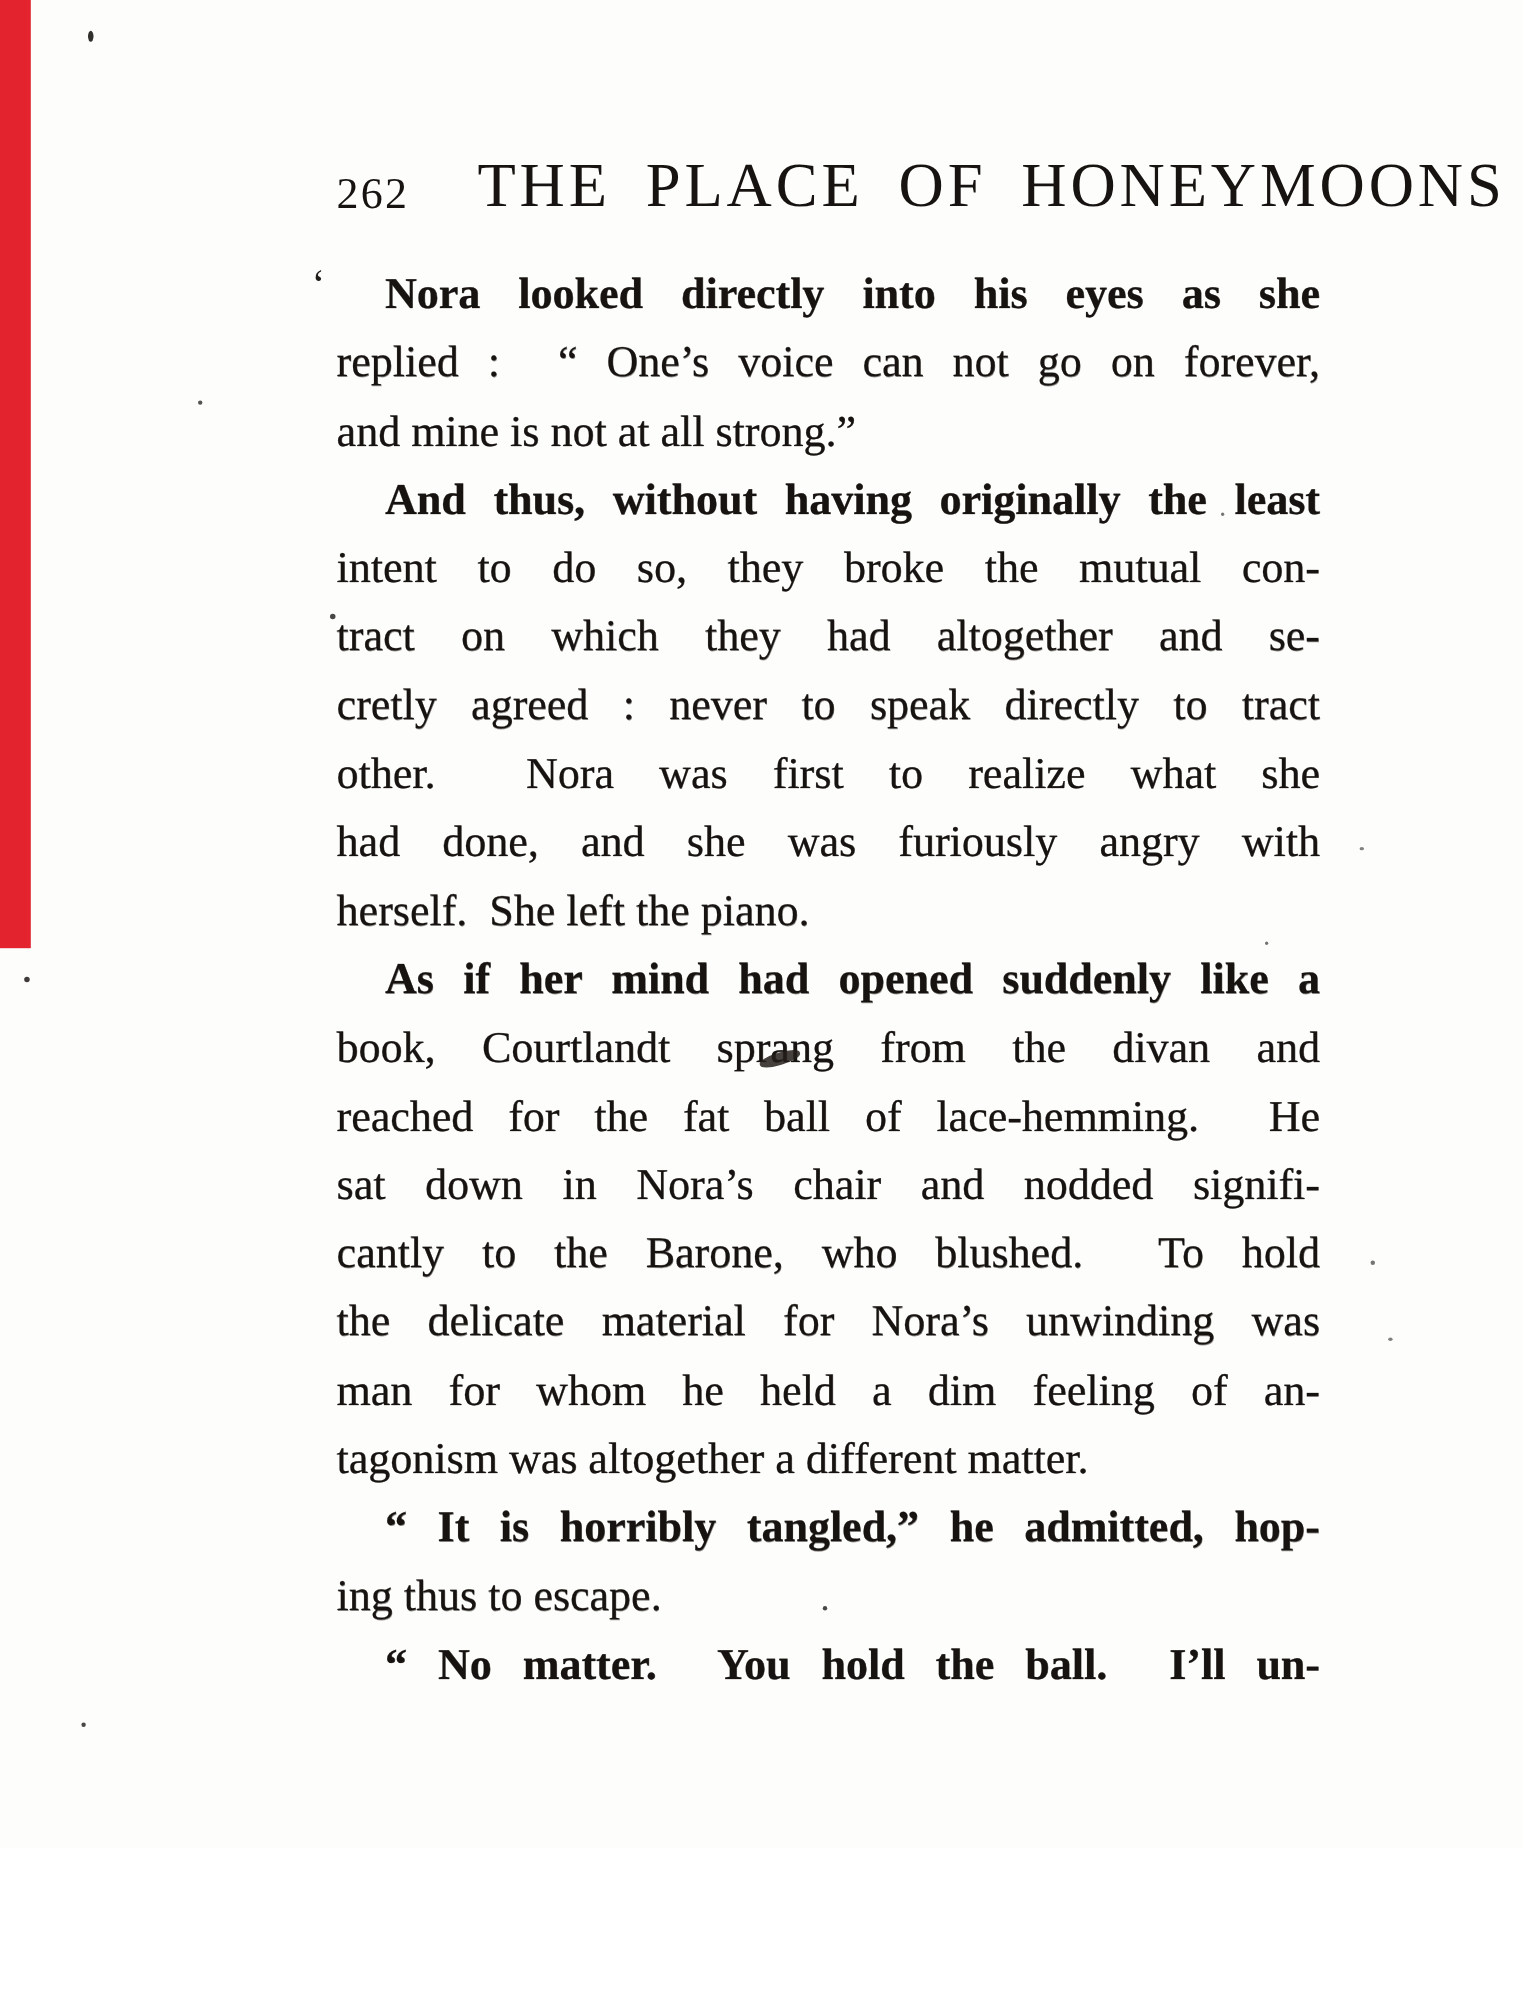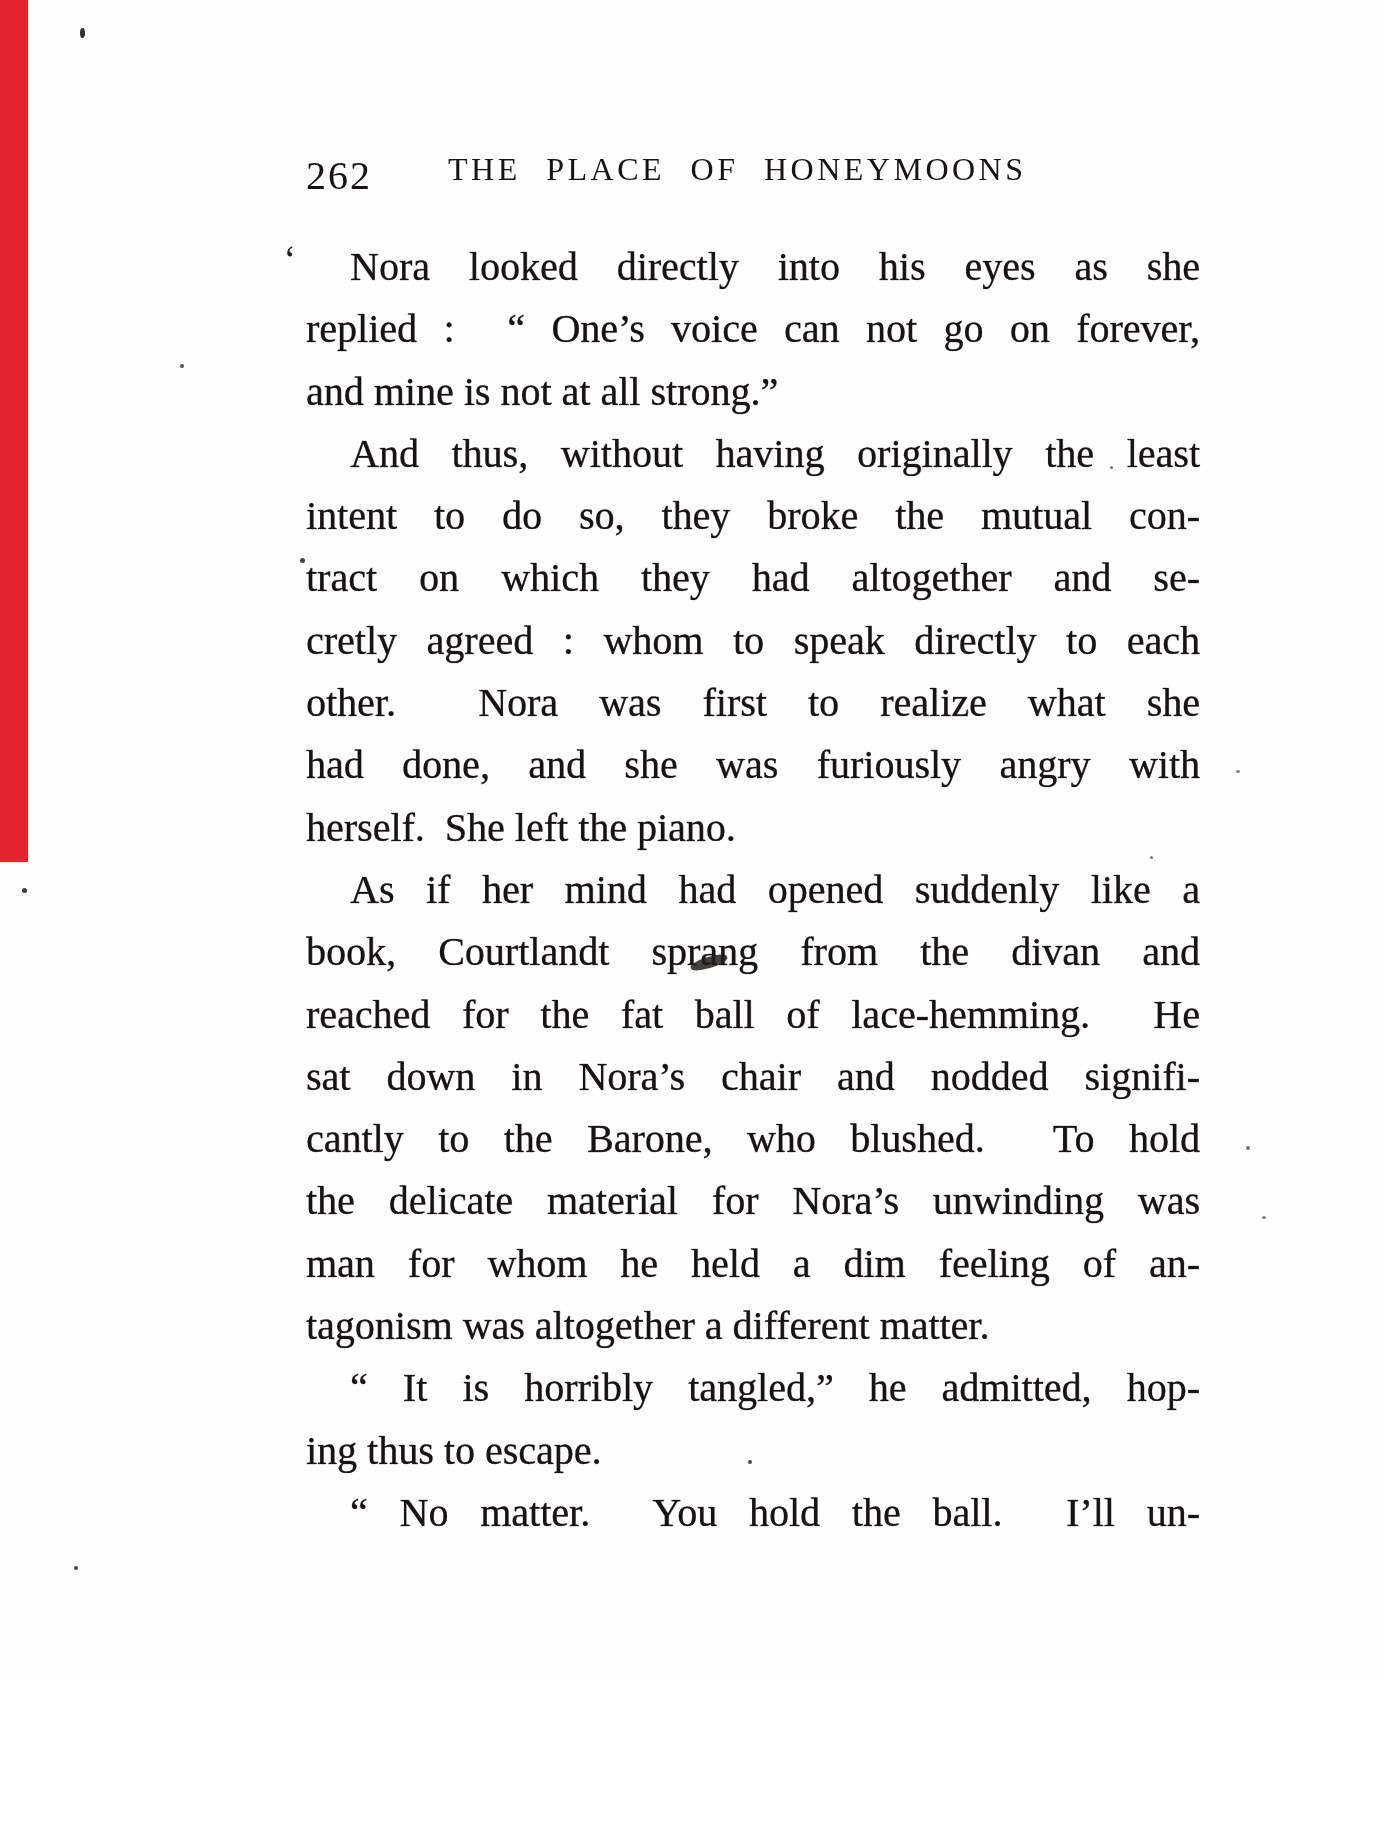--- a/index.html
+++ b/index.html
@@ -11,33 +11,33 @@
   
   .bar{position:absolute;background:#e3232e;}
   .bar-left{left:0;top:0;width:28px;height:862px;}
   .bar-bottom{left:0;top:1792px;width:692px;height:36px;}
   
   .folio{
     position:absolute;left:306px;top:154px;
     font-size:40px;letter-spacing:2px;line-height:44px;
   }
   .head-title{
-    position:absolute;left:448px;top:144px;
-    font-size:32px;letter-spacing:3.5px;word-spacing:14px;line-height:50px;
+    position:absolute;left:434px;top:144px;
+    font-size:57px;letter-spacing:3.5px;word-spacing:14px;line-height:50px;
   }
   
   .textblock{
     position:absolute;left:306px;top:236px;width:894px;
     font-size:40px;line-height:62.3px;
     text-shadow:0.4px 0.4px 0 rgba(23,19,16,.45);
     -webkit-text-stroke:0.3px rgba(23,19,16,.55);
   }
   .line{text-align:justify;text-align-last:justify;}
   .line.end{text-align:right;text-align-last:left;}
-  .line.indent{text-indent:44px;}
+  .line.indent{text-indent:44px;font-weight:bold;}
   
   .speck{position:absolute;background:#1c1916;border-radius:50%;}
   .comma-mark{
     position:absolute;left:284px;top:240px;
     font-size:38px;color:#201c18;line-height:38px;
     transform:rotate(-6deg);
   }
   .smudge{
     position:absolute;left:690px;top:957px;width:38px;height:11px;
     background:#241f1a;border-radius:45%;transform:rotate(-17deg);opacity:.85;
@@ -56,21 +56,21 @@
     <span class="head-title">THE PLACE OF HONEYMOONS</span>
   </header>
 
   <main class="textblock">
     <div class="line indent">Nora looked directly into his eyes as she</div>
     <div class="line">replied :&nbsp; “ One’s voice can not go on forever,</div>
     <div class="line end">and mine is not at all strong.”</div>
     <div class="line indent">And thus, without having originally the least</div>
     <div class="line">intent to do so, they broke the mutual con-</div>
     <div class="line">tract on which they had altogether and se-</div>
-    <div class="line">cretly agreed : whom to speak directly to each</div>
+    <div class="line">cretly agreed : never to speak directly to tract</div>
     <div class="line">other.&nbsp; Nora was first to realize what she</div>
     <div class="line">had done, and she was furiously angry with</div>
     <div class="line end">herself.&nbsp; She left the piano.</div>
     <div class="line indent">As if her mind had opened suddenly like a</div>
     <div class="line">book, Courtlandt sprang from the divan and</div>
     <div class="line">reached for the fat ball of lace-hemming.&nbsp; He</div>
     <div class="line">sat down in Nora’s chair and nodded signifi-</div>
     <div class="line">cantly to the Barone, who blushed.&nbsp; To hold</div>
     <div class="line">the delicate material for Nora’s unwinding was</div>
     <div class="line">man for whom he held a dim feeling of an-</div>

